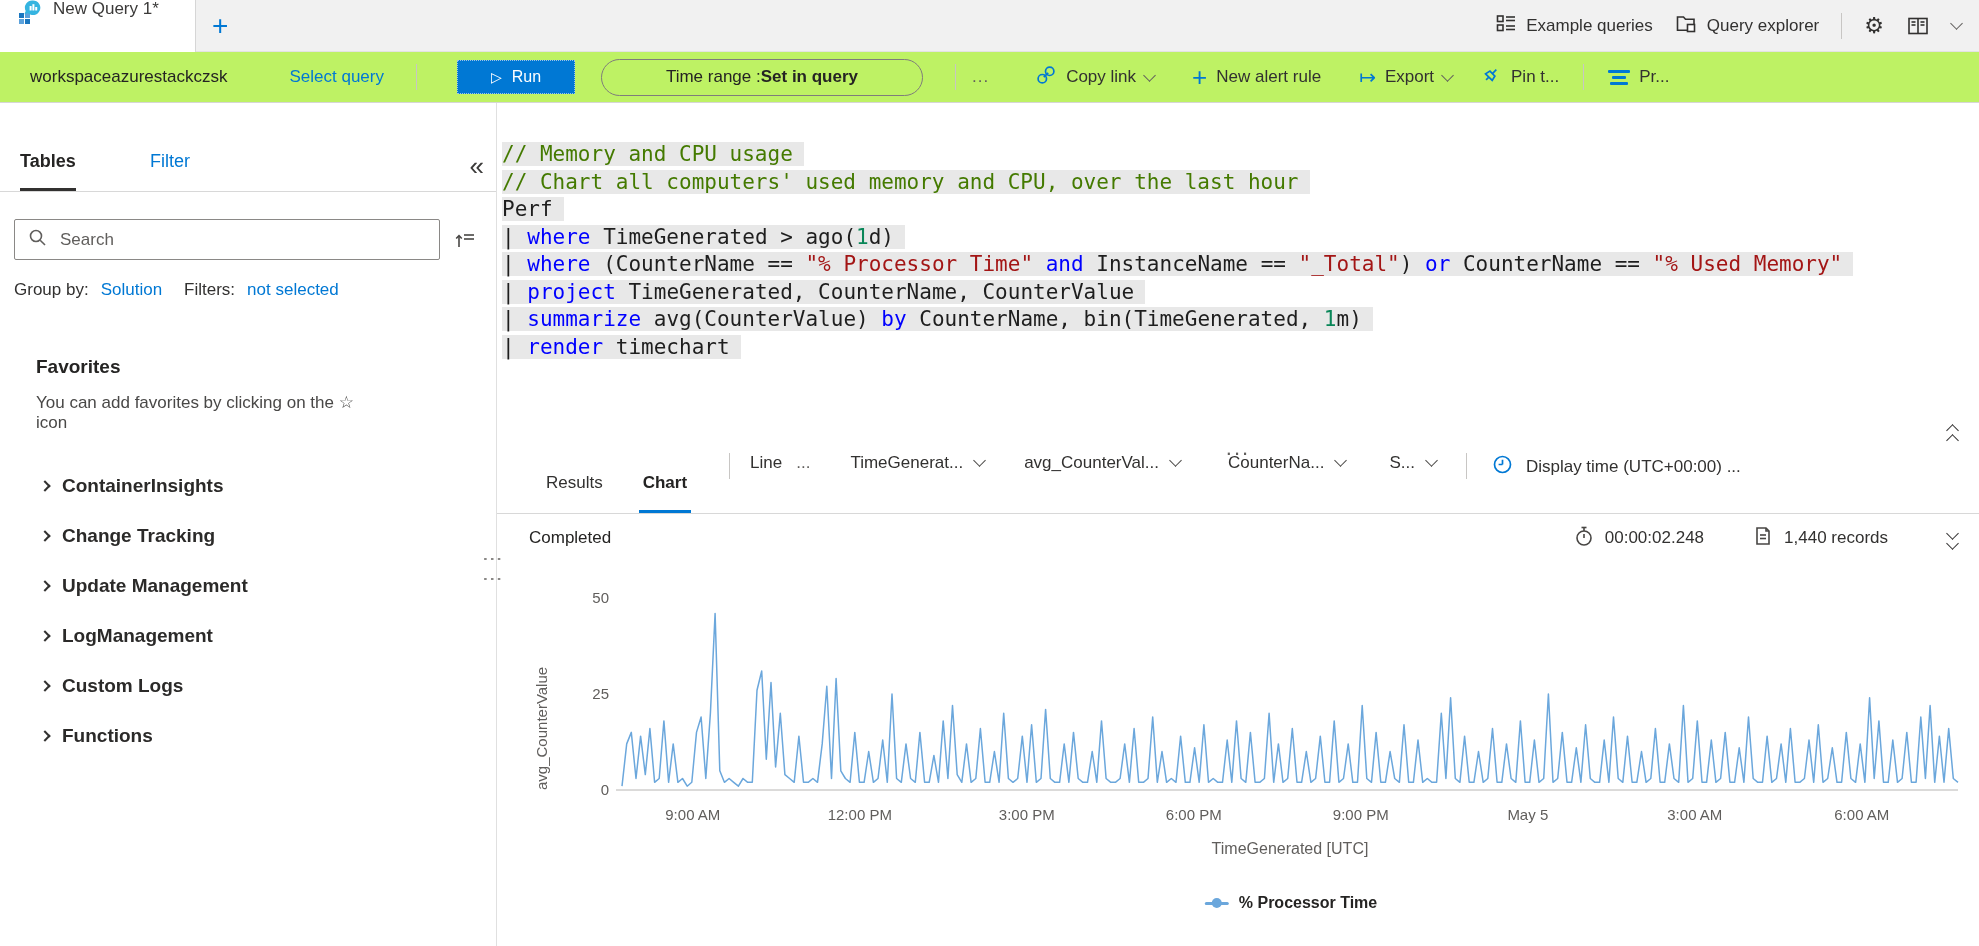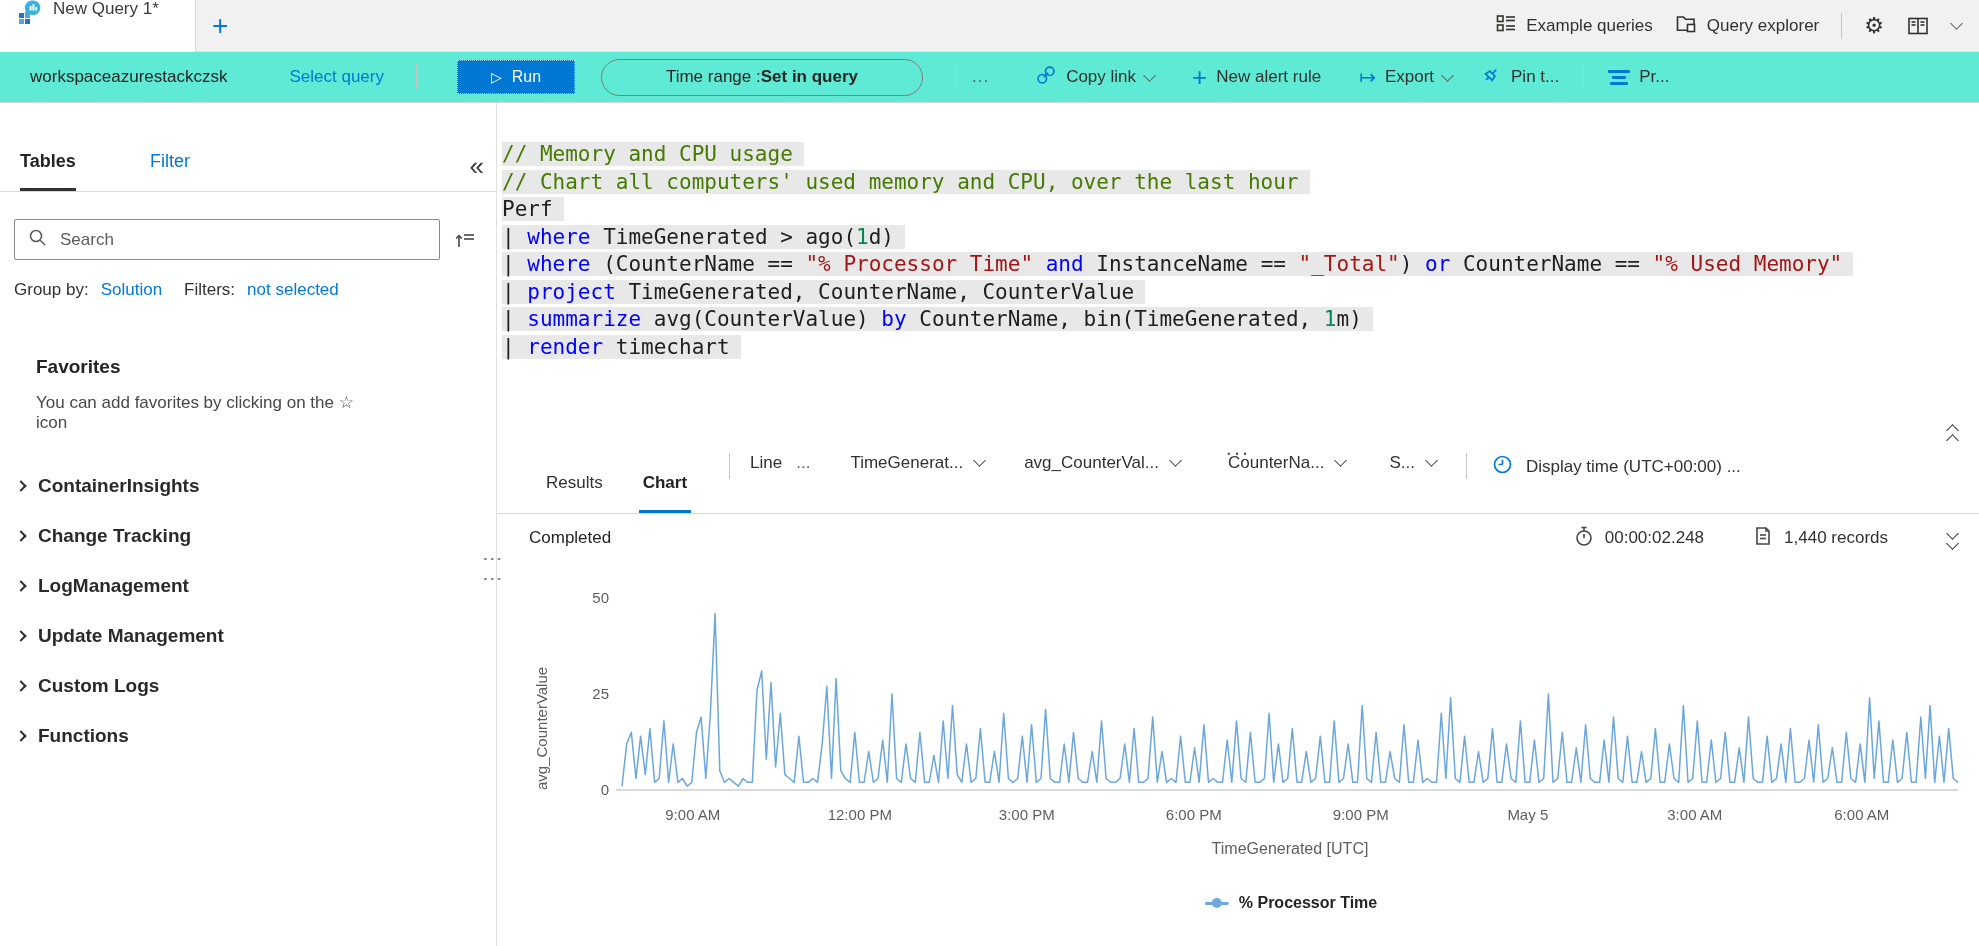--- a/index.html
+++ b/index.html
@@ -14,21 +14,21 @@
   .query-tab .tab-label { font-size:17px; color:#3b3a39; }
   .new-tab-btn { color:#0078d4; font-size:28px; font-weight:300; padding:0 16px; cursor:pointer; line-height:1; }
   .tabbar-right { margin-left:auto; display:flex; align-items:center; gap:22px; padding-right:18px; }
   .bar-item { display:flex; align-items:center; gap:9px; font-size:17px; color:#323130; cursor:pointer; }
   .vdiv { width:1px; height:26px; background:#c8c6c4; }
   .chev { display:inline-block; width:9px; height:9px; border-right:1.7px solid #605e5c;
     border-bottom:1.7px solid #605e5c; transform:rotate(45deg); margin-top:-4px; }
   .gear-glyph { font-size:22px; color:#323130; }
 
   
-  .toolbar { height:51px; background:#5eead4; border-bottom:1px solid #d6d6d6;
+  .toolbar { height:51px; background:#bef264; border-bottom:1px solid #d6d6d6;
     display:flex; align-items:center; font-size:17px; }
   .ws-name { margin-left:30px; color:#252423; }
   .link-blue { color:#0078d4; cursor:pointer; }
   .scope-link { margin-left:62px; }
   .toolbar .vdiv { margin-left:32px; }
   .run-btn { margin-left:40px; width:118px; height:34px; background:#0078d4; color:#fff;
     border:1px dotted #9cc3e8; display:flex; align-items:center; justify-content:center; gap:10px;
     font-size:16px; cursor:pointer; }
   .run-play { font-size:14px; }
   .time-pill { margin-left:26px; width:322px; height:37px; border:1px solid #7f7d7b; border-radius:19px;
@@ -58,21 +58,21 @@
   .search-box { flex:1; height:41px; border:1px solid #8a8886; border-radius:2px;
     display:flex; align-items:center; gap:12px; padding:0 12px; background:#fff; }
   .search-box input { border:none; outline:none; font-size:17px; flex:1; color:#323130;
     font-family:"Liberation Sans",sans-serif; background:transparent; }
   .search-box input::placeholder { color:#605e5c; }
   .sort-btn { width:34px; height:34px; display:flex; align-items:center; justify-content:center; cursor:pointer; }
   .group-row { margin:20px 14px 0 14px; font-size:17px; display:flex; gap:12px; white-space:nowrap; }
   .group-row .lbl { color:#323130; }
   .fav-title { margin:56px 0 0 36px; font-size:19px; font-weight:bold; color:#252423; }
   .fav-hint { margin:15px 36px 0 36px; font-size:17px; color:#494847; line-height:20px; width:330px; }
-  .tree { margin-top:28px; }
+  .tree { margin-top:28px;padding-left:24px; }
   .tree-item { height:50px; display:flex; align-items:center; gap:13px; padding-left:17px; cursor:pointer; }
   .tree-chev { width:8px; height:8px; border-right:2px solid #323130; border-bottom:2px solid #323130;
     transform:rotate(-45deg); flex:none; }
   .tree-label { font-size:19px; font-weight:bold; color:#2b2a29; }
   .splitter-dots { position:absolute; left:489px; top:446px; color:#8a8886; font-size:20px;
     letter-spacing:0; z-index:6; cursor:col-resize; line-height:7px; writing-mode:vertical-rl; }
 
   
   .right-pane { flex:1; display:flex; flex-direction:column; min-width:0; }
 
@@ -290,25 +290,25 @@
         <div class="tree-item">
           <span class="tree-chev"></span>
           <span class="tree-label">ContainerInsights</span>
         </div>
         <div class="tree-item">
           <span class="tree-chev"></span>
           <span class="tree-label">Change Tracking</span>
         </div>
         <div class="tree-item">
           <span class="tree-chev"></span>
+          <span class="tree-label">Update Management</span>
+        </div>
+        <div class="tree-item">
+          <span class="tree-chev"></span>
           <span class="tree-label">LogManagement</span>
-        </div>
-        <div class="tree-item">
-          <span class="tree-chev"></span>
-          <span class="tree-label">Update Management</span>
         </div>
         <div class="tree-item">
           <span class="tree-chev"></span>
           <span class="tree-label">Custom Logs</span>
         </div>
         <div class="tree-item">
           <span class="tree-chev"></span>
           <span class="tree-label">Functions</span>
         </div>
       </div>

